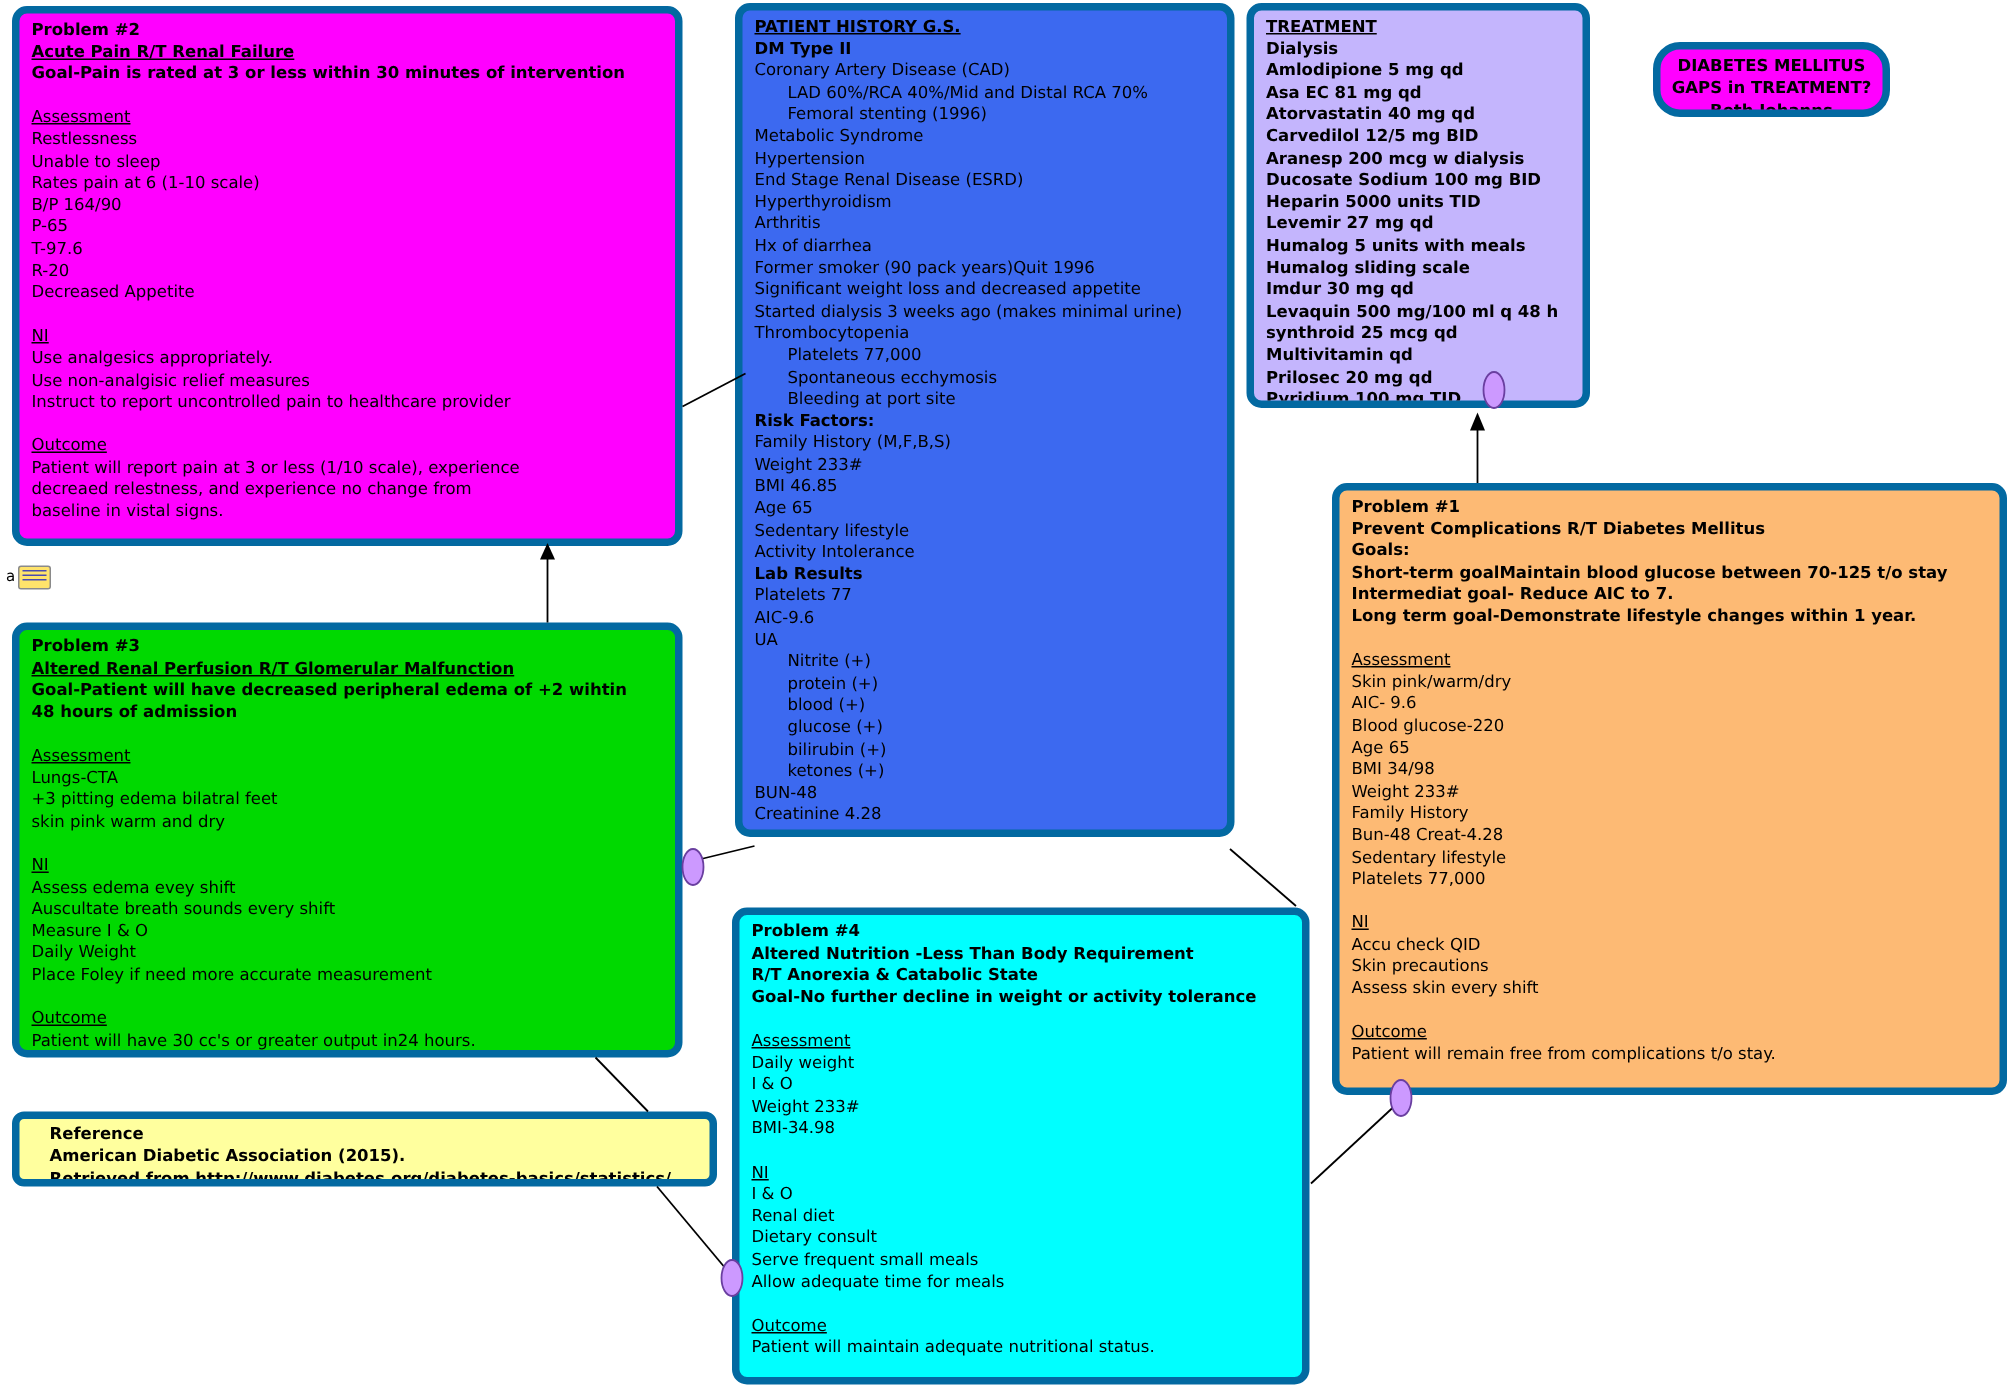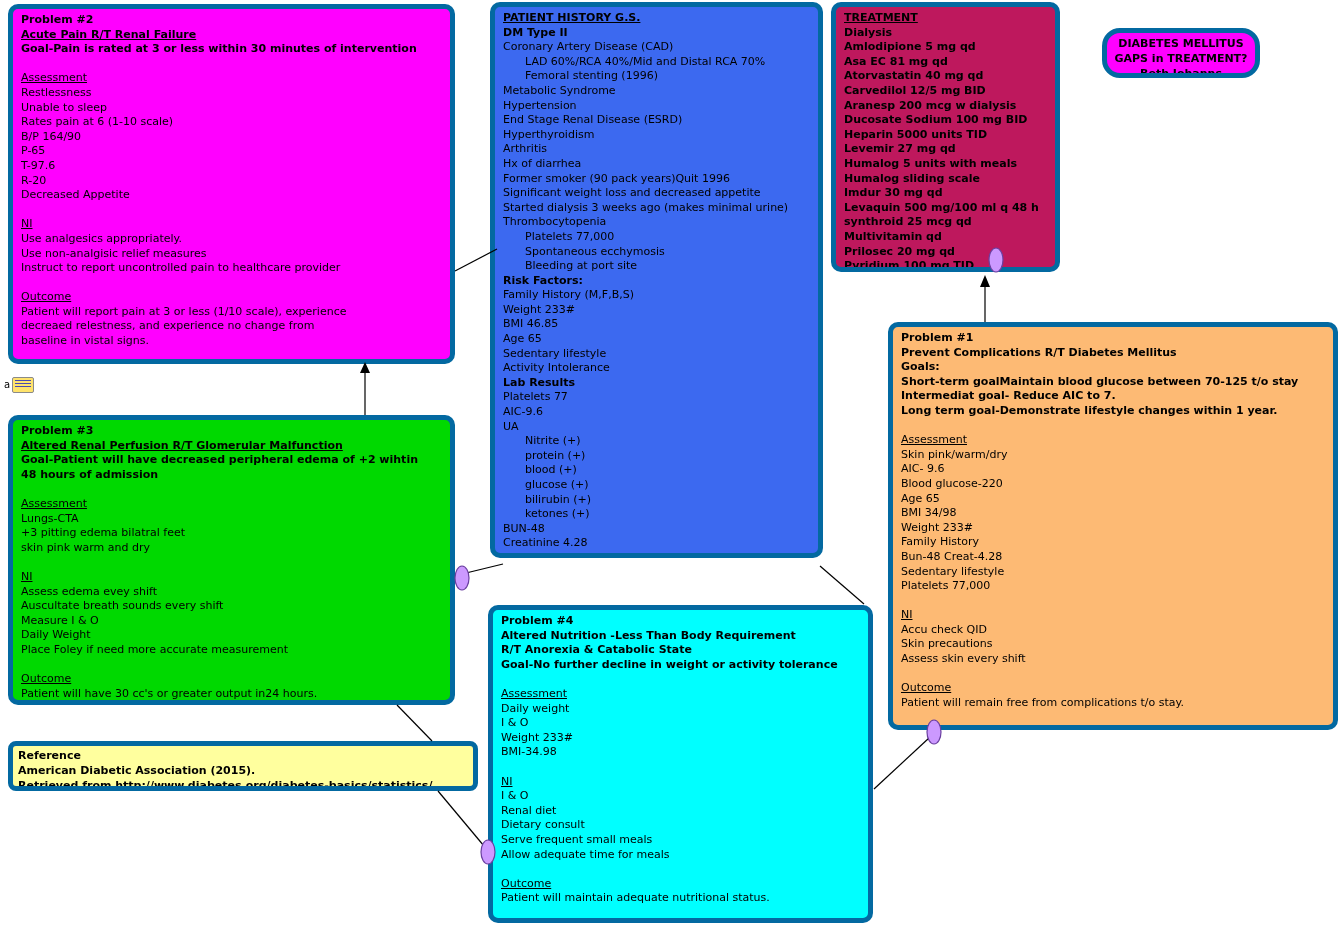--- a/index.html
+++ b/index.html
@@ -20,25 +20,25 @@
     line-height:14.6px;
     overflow:hidden;
   }
   .ln { white-space:nowrap; }
   .b { font-weight:bold; }
   .u { text-decoration:underline; }
   .ind { padding-left:22px; }
 
   #problem2        { left:8px;    top:4px;   width:447px; height:360px; background:#FF00FF; }
   #patient-history { left:490px;  top:2px;   width:333px; height:556px; background:#3C69F0; }
-  #treatment       { left:831px;  top:2px;   width:229px; height:270px; background:#be185d; }
+  #treatment       { left:831px;  top:2px;   width:229px; height:270px; background:#c4b5fd; }
   #diabetes        { left:1102px; top:28px;  width:158px; height:50px;  background:#FF00FF; text-align:center; border-radius:18px; padding:3px 4px; line-height:15px; }
   #problem1        { left:888px;  top:322px; width:450px; height:408px; background:#fdba74; }
   #problem3        { left:8px;    top:415px; width:447px; height:290px; background:#00D900; }
-  #reference       { left:8px;    top:741px; width:470px; height:50px;  background:#FFFF9E; border-radius:8px; padding:2px 5px; line-height:15px; }
+  #reference       { left:8px;    top:741px; width:470px; height:50px;  background:#FFFF9E; border-radius:8px; padding:2px 20px; line-height:15px; }
   #problem4        { left:488px;  top:605px; width:385px; height:318px; background:#00FFFF; }
 
   #connector-layer {
     position:absolute; left:0; top:0; width:1342px; height:929px;
     pointer-events:none; z-index:5;
   }
   #connector-layer line    { stroke:#000; stroke-width:1.2; }
   #connector-layer polygon { fill:#000; }
   #connector-layer ellipse { fill:#CC99FF; stroke:#6A3FA0; stroke-width:1.2; pointer-events:auto; }
 

